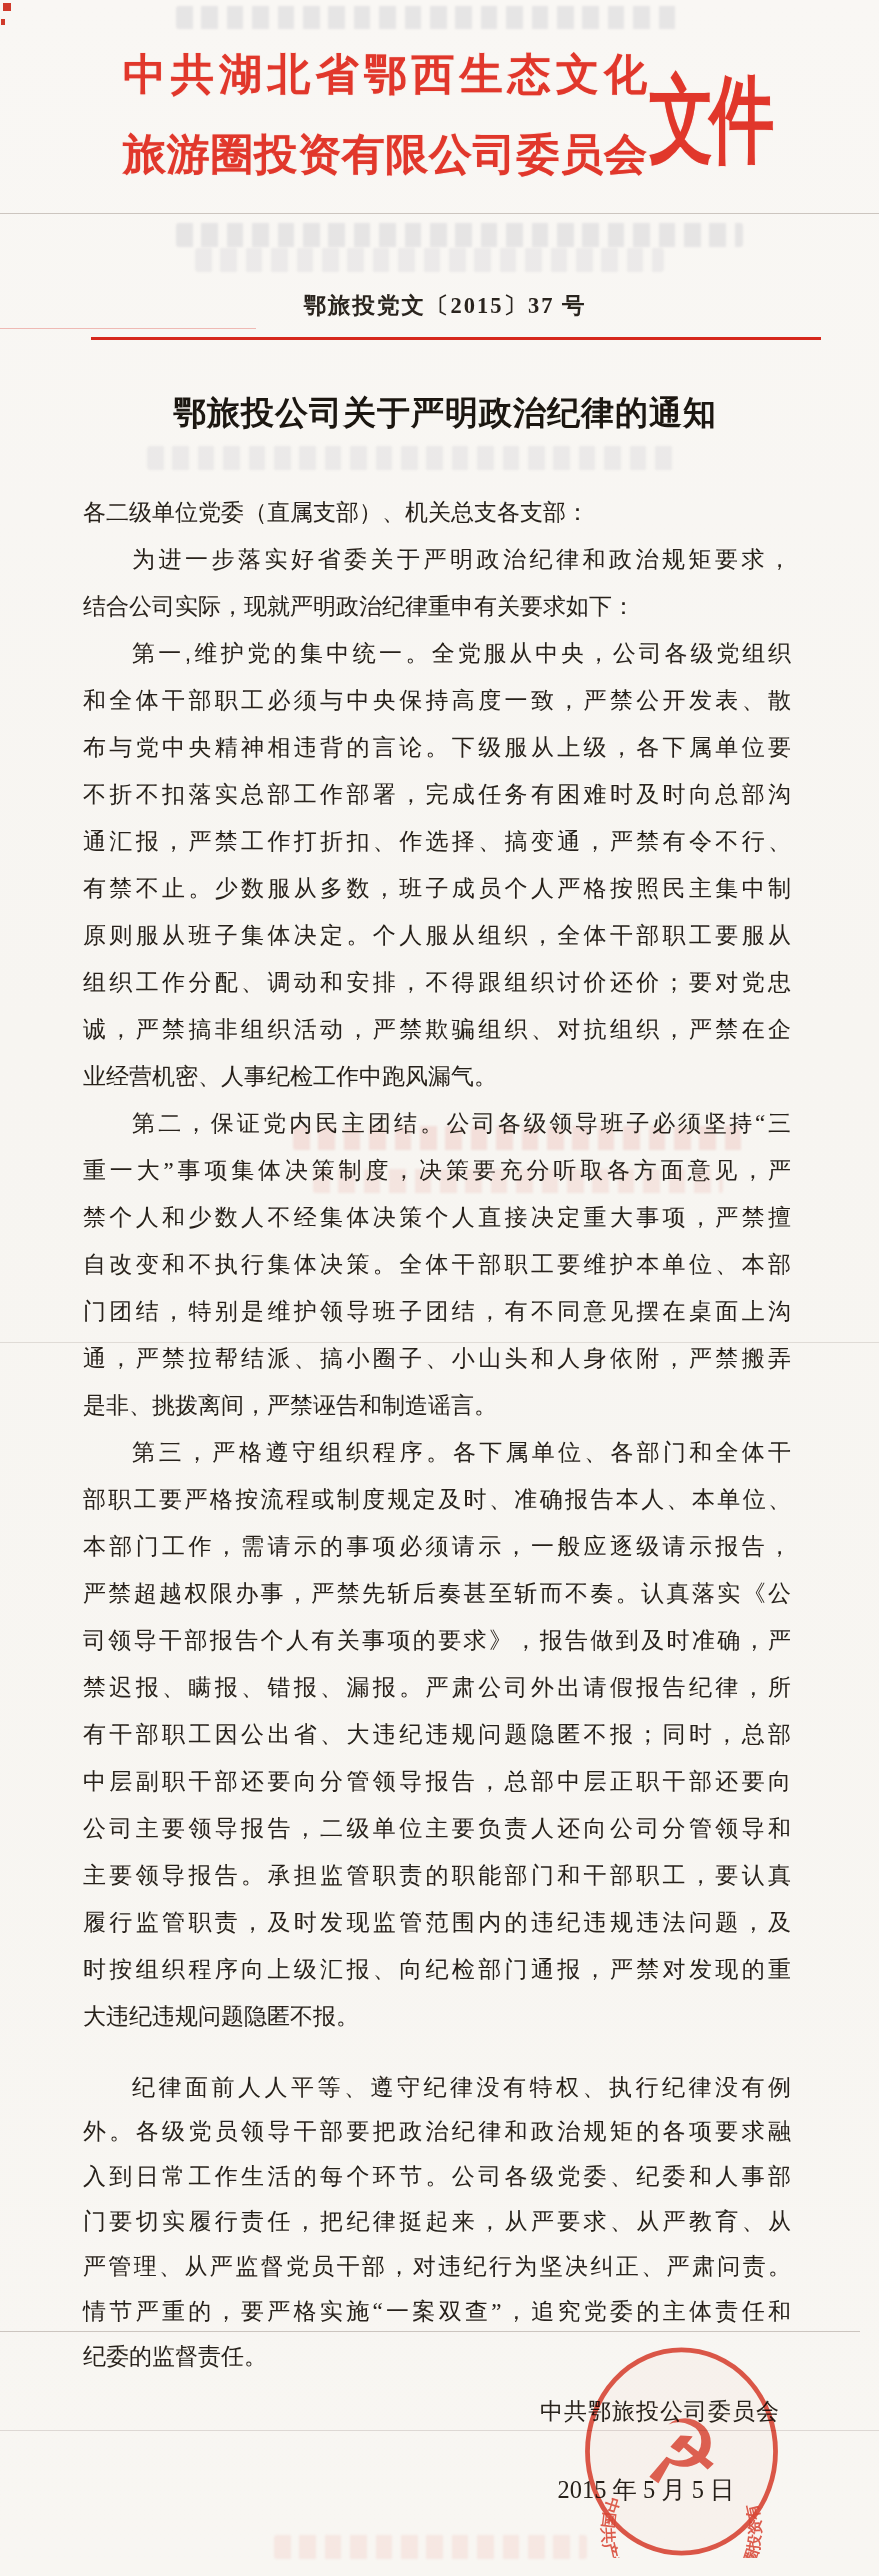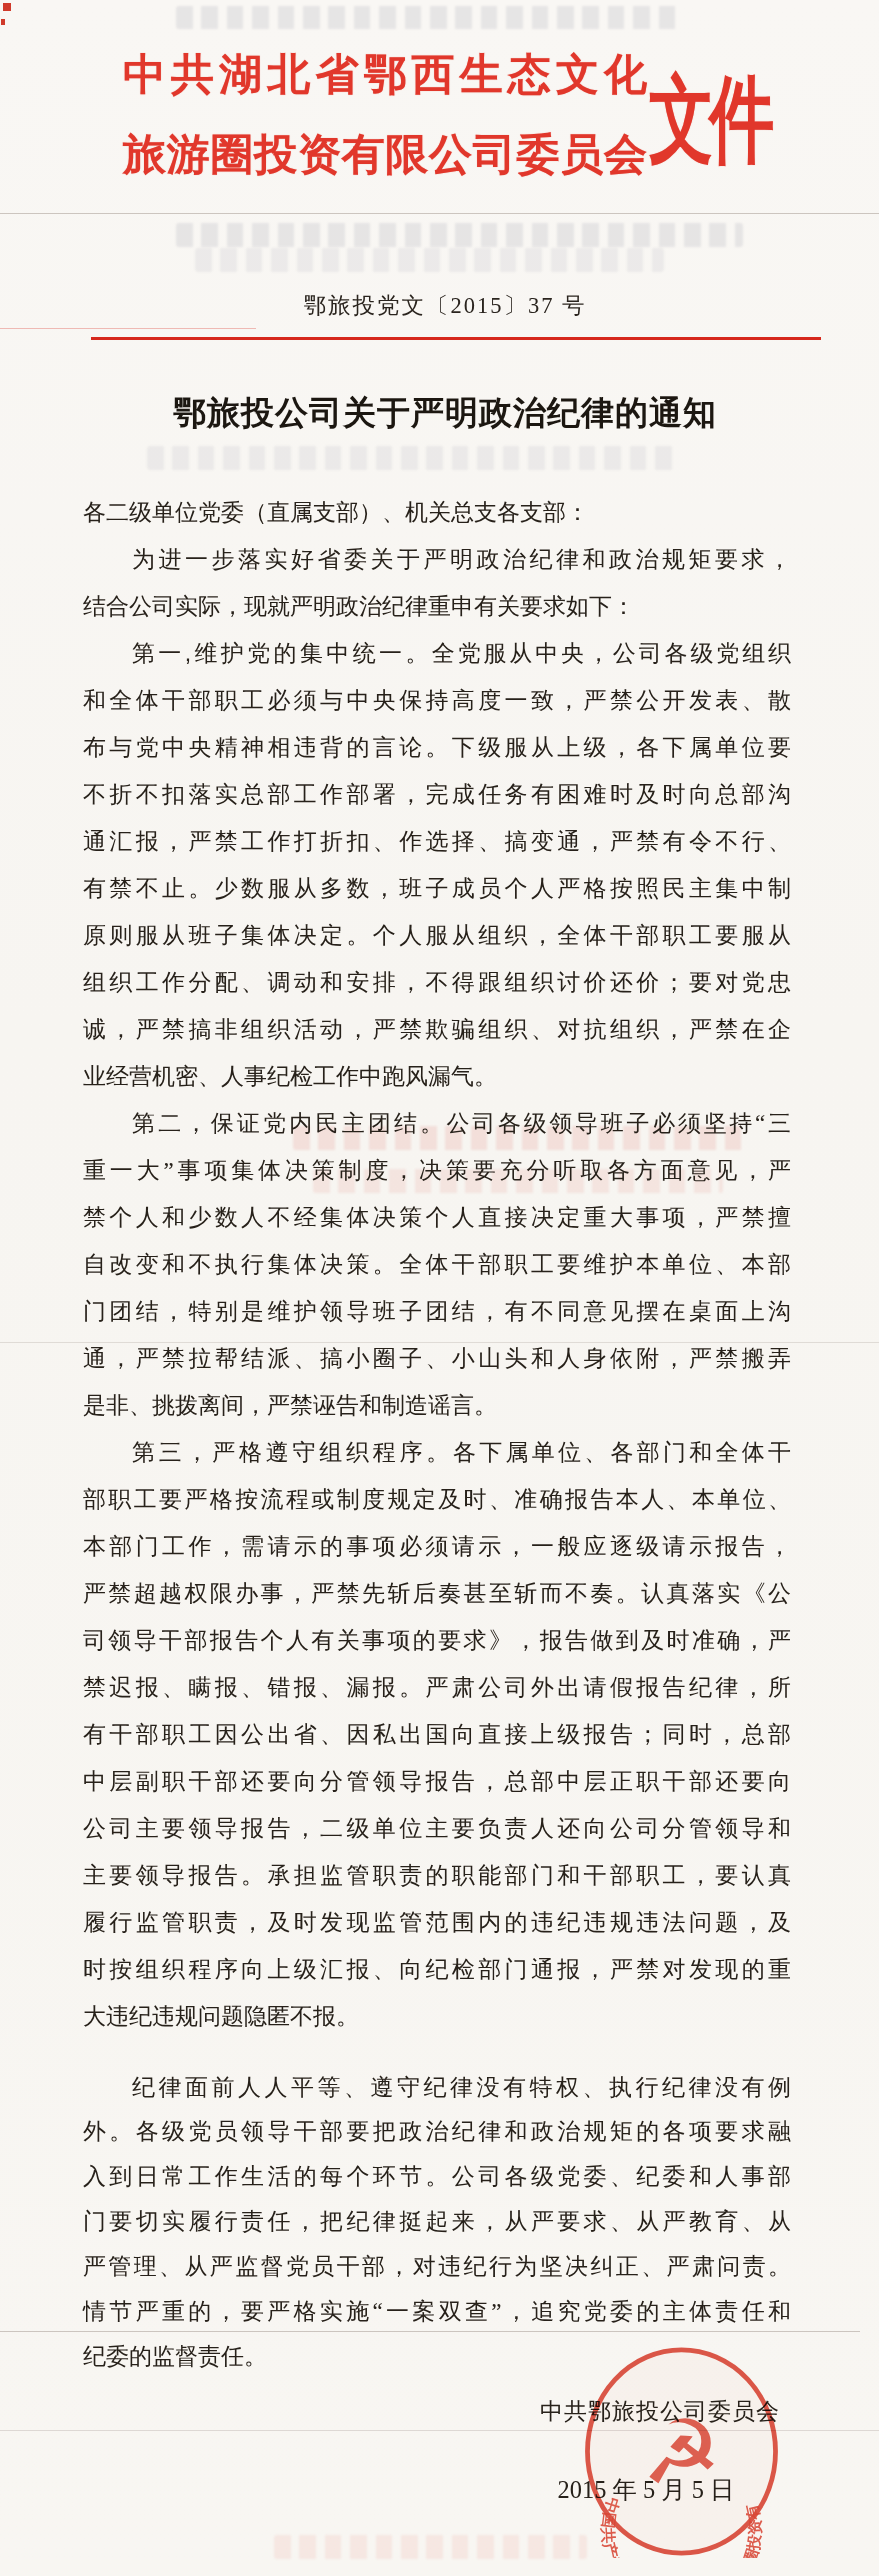--- a/index.html
+++ b/index.html
@@ -34,21 +34,21 @@
   .speck{position:absolute;background:#d03a2b;}
   .ghost{
     position:absolute;height:23.5px;border-radius:2.9px;
     background:repeating-linear-gradient(90deg,rgba(110,112,132,.13) 0 16.6px,rgba(0,0,0,0) 16.6px 25.4px);
     filter:blur(1.2px);
   }
   .ghost.pink{background:repeating-linear-gradient(90deg,rgba(228,112,104,.16) 0 16.6px,rgba(0,0,0,0) 16.6px 25.4px);}
   
   .doc-number{
     position:absolute;left:54px;top:290px;width:782px;
-    text-align:center;font-size:22.5px;letter-spacing:2px;color:#2a241e;
+    text-align:center;font-size:22.5px;letter-spacing:2px;color:#2a241e;font-weight:bold;
   }
   .doc-title{
     position:absolute;left:54px;top:391px;width:782px;
     text-align:center;font-size:33px;font-weight:700;color:#1c1711;
     letter-spacing:1px;
   }
   
   .bodycol{position:absolute;left:83px;width:708px;}
   .bodycol.p1{top:491px;}
   .bodycol.p2{top:2111px;}
@@ -127,21 +127,21 @@
       <div class="bodyline">自改变和不执行集体决策。全体干部职工要维护本单位、本部</div>
       <div class="bodyline">门团结，特别是维护领导班子团结，有不同意见摆在桌面上沟</div>
       <div class="bodyline">通，严禁拉帮结派、搞小圈子、小山头和人身依附，严禁搬弄</div>
       <div class="bodyline short">是非、挑拨离间，严禁诬告和制造谣言。</div>
       <div class="bodyline indent"><b>第三，严格遵守组织程序。</b>各下属单位、各部门和全体干</div>
       <div class="bodyline">部职工要严格按流程或制度规定及时、准确报告本人、本单位、</div>
       <div class="bodyline">本部门工作，需请示的事项必须请示，一般应逐级请示报告，</div>
       <div class="bodyline">严禁超越权限办事，严禁先斩后奏甚至斩而不奏。认真落实《公</div>
       <div class="bodyline">司领导干部报告个人有关事项的要求》，报告做到及时准确，严</div>
       <div class="bodyline">禁迟报、瞒报、错报、漏报。严肃公司外出请假报告纪律，所</div>
-      <div class="bodyline">有干部职工因公出省、因私出国向直接上级报告；同时，总部</div>
+      <div class="bodyline">有干部职工因公出省、大违纪违规问题隐匿不报；同时，总部</div>
       <div class="bodyline">中层副职干部还要向分管领导报告，总部中层正职干部还要向</div>
       <div class="bodyline">公司主要领导报告，二级单位主要负责人还向公司分管领导和</div>
       <div class="bodyline">主要领导报告。承担监管职责的职能部门和干部职工，要认真</div>
       <div class="bodyline">履行监管职责，及时发现监管范围内的违纪违规违法问题，及</div>
       <div class="bodyline">时按组织程序向上级汇报、向纪检部门通报，严禁对发现的重</div>
       <div class="bodyline short">大违纪违规问题隐匿不报。</div>
       <div class="bodyline indent gap">纪律面前人人平等、遵守纪律没有特权、执行纪律没有例</div>
     </div>
 
   <div class="fold" style="top:1342px;width:880px;opacity:.55;"></div>

